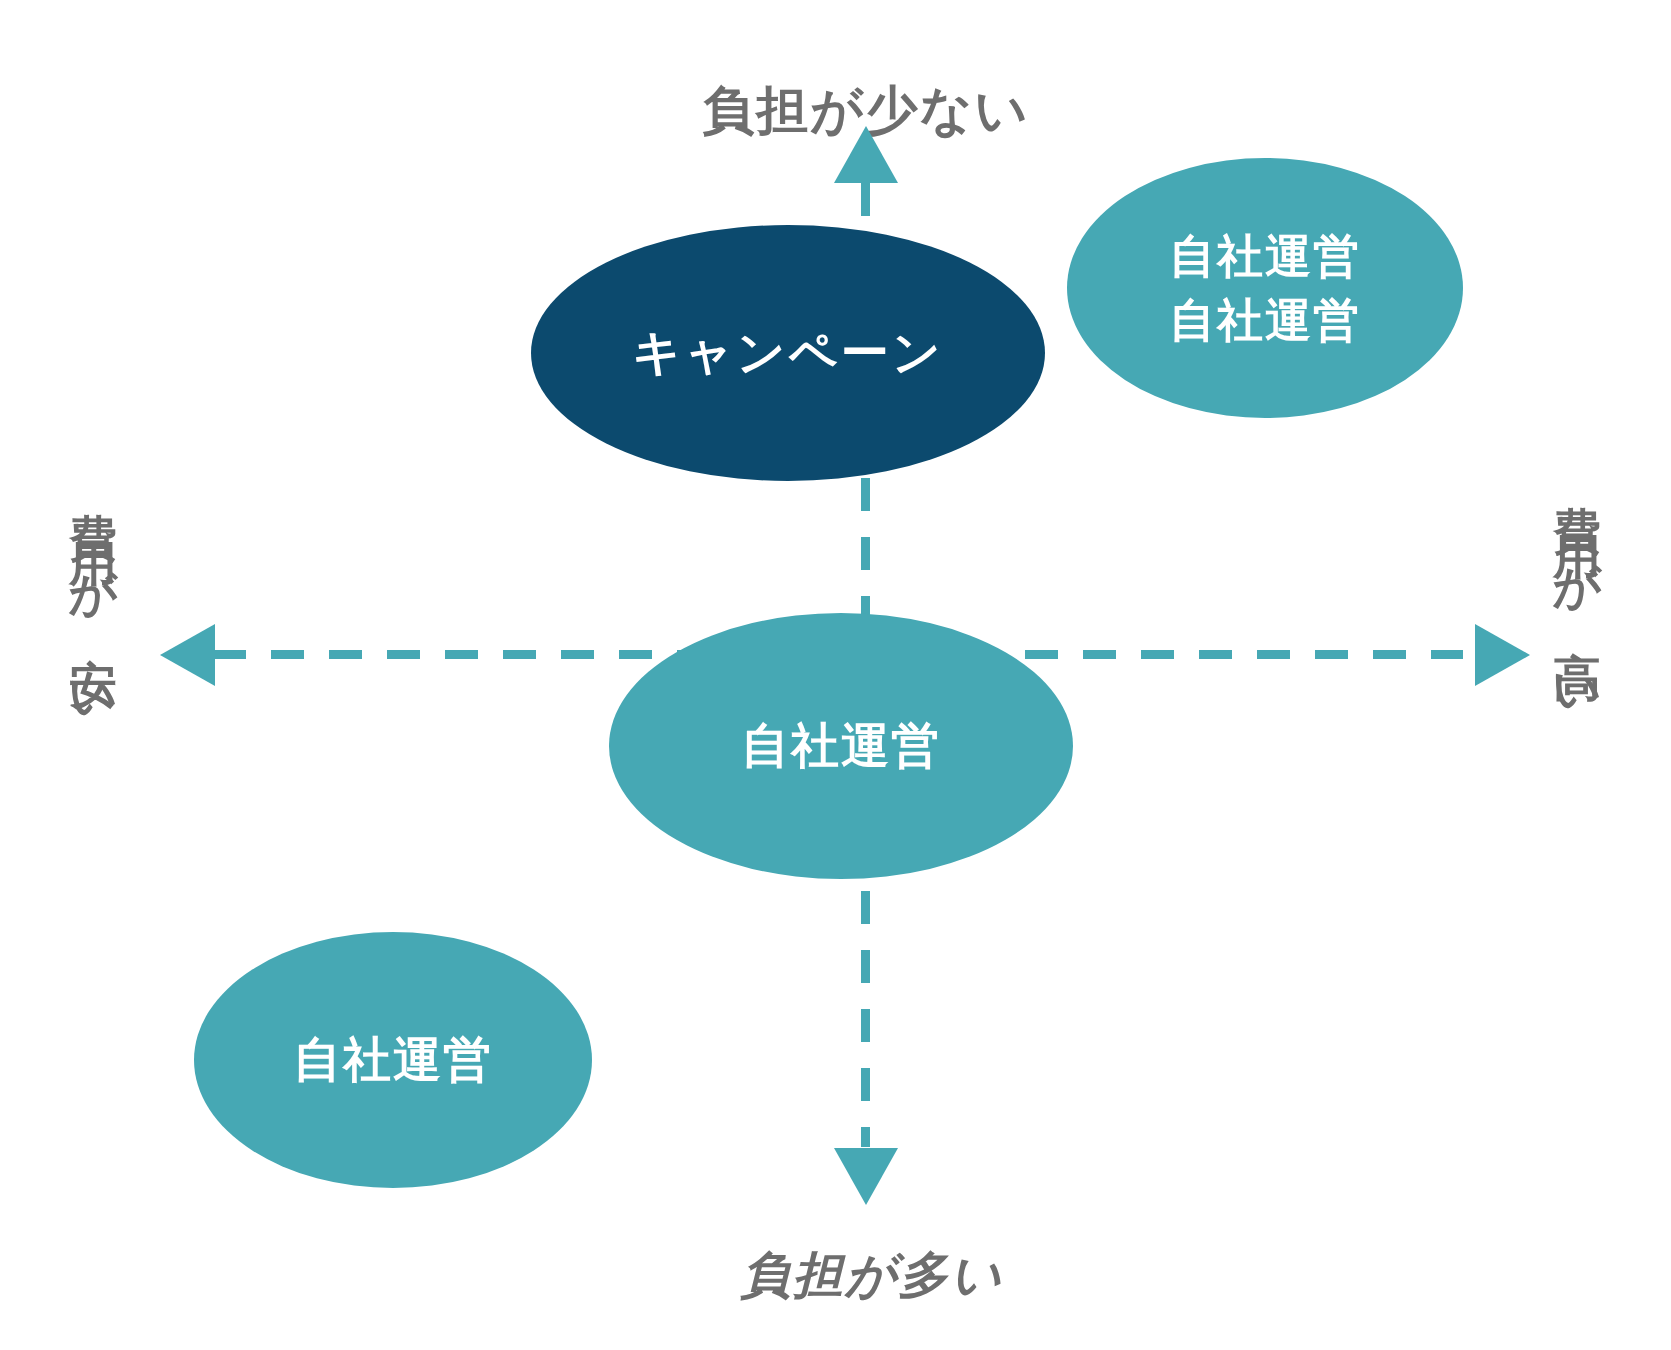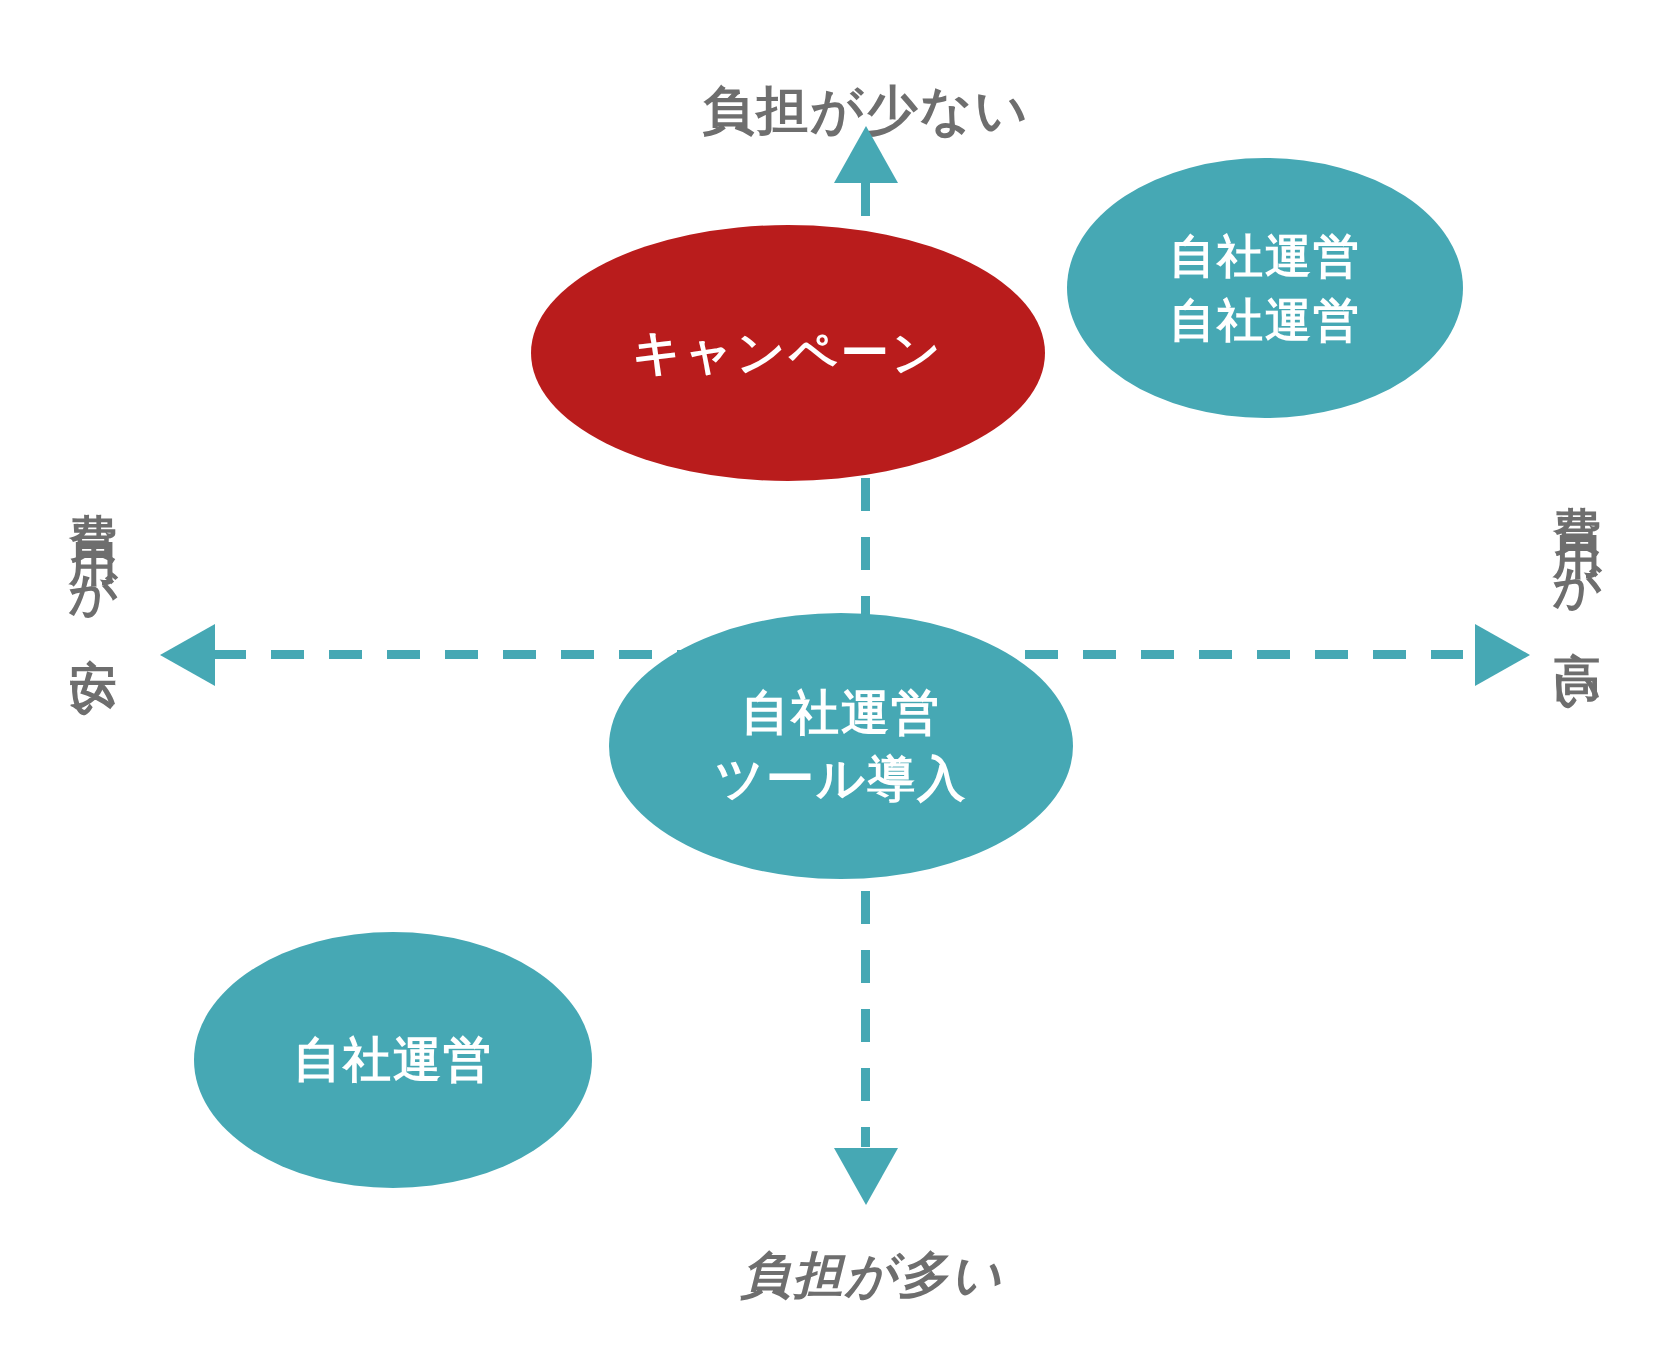--- a/index.html
+++ b/index.html
@@ -94,21 +94,21 @@
     display: flex;
     flex-direction: column;
     align-items: center;
     justify-content: center;
     text-align: center;
     color: #ffffff;
     font-weight: 700;
     z-index: 2;
   }
   .bubble.teal { background: #46a8b4; }
-  .bubble.pink { background: #b91c1c; font-family: Liberation Serif, serif; }
+  .bubble.pink { background: #0c4a6e; font-family: Liberation Serif, serif; }
 
   #bubble-campaign { left: 531px; top: 225px; width: 514px; height: 256px; font-size: 48px; letter-spacing: 3px; }
   #bubble-consult  { left: 1067px; top: 158px; width: 396px; height: 260px; font-size: 46px; line-height: 64px; letter-spacing: 2px; }
   #bubble-tool     { left: 609px; top: 613px; width: 464px; height: 266px; font-size: 48px; line-height: 66px; letter-spacing: 2px; }
   #bubble-inhouse  { left: 194px; top: 932px; width: 398px; height: 256px; font-size: 48px; letter-spacing: 2px; }
 </style>
 </head>
 <body>
 
 <div class="canvas">
@@ -130,20 +130,19 @@
     <span>キャンペーン</span>
   </div>
 
   <div class="bubble teal" id="bubble-consult">
     <span>自社運営</span>
     <span>自社運営</span>
   </div>
 
   <div class="bubble teal" id="bubble-tool">
     <span>自社運営</span>
-    <span>ツール導入</span>
   </div>
 
   <div class="bubble teal" id="bubble-inhouse">
     <span>自社運営</span>
   </div>
 
 </div>
 
 </body></html>

